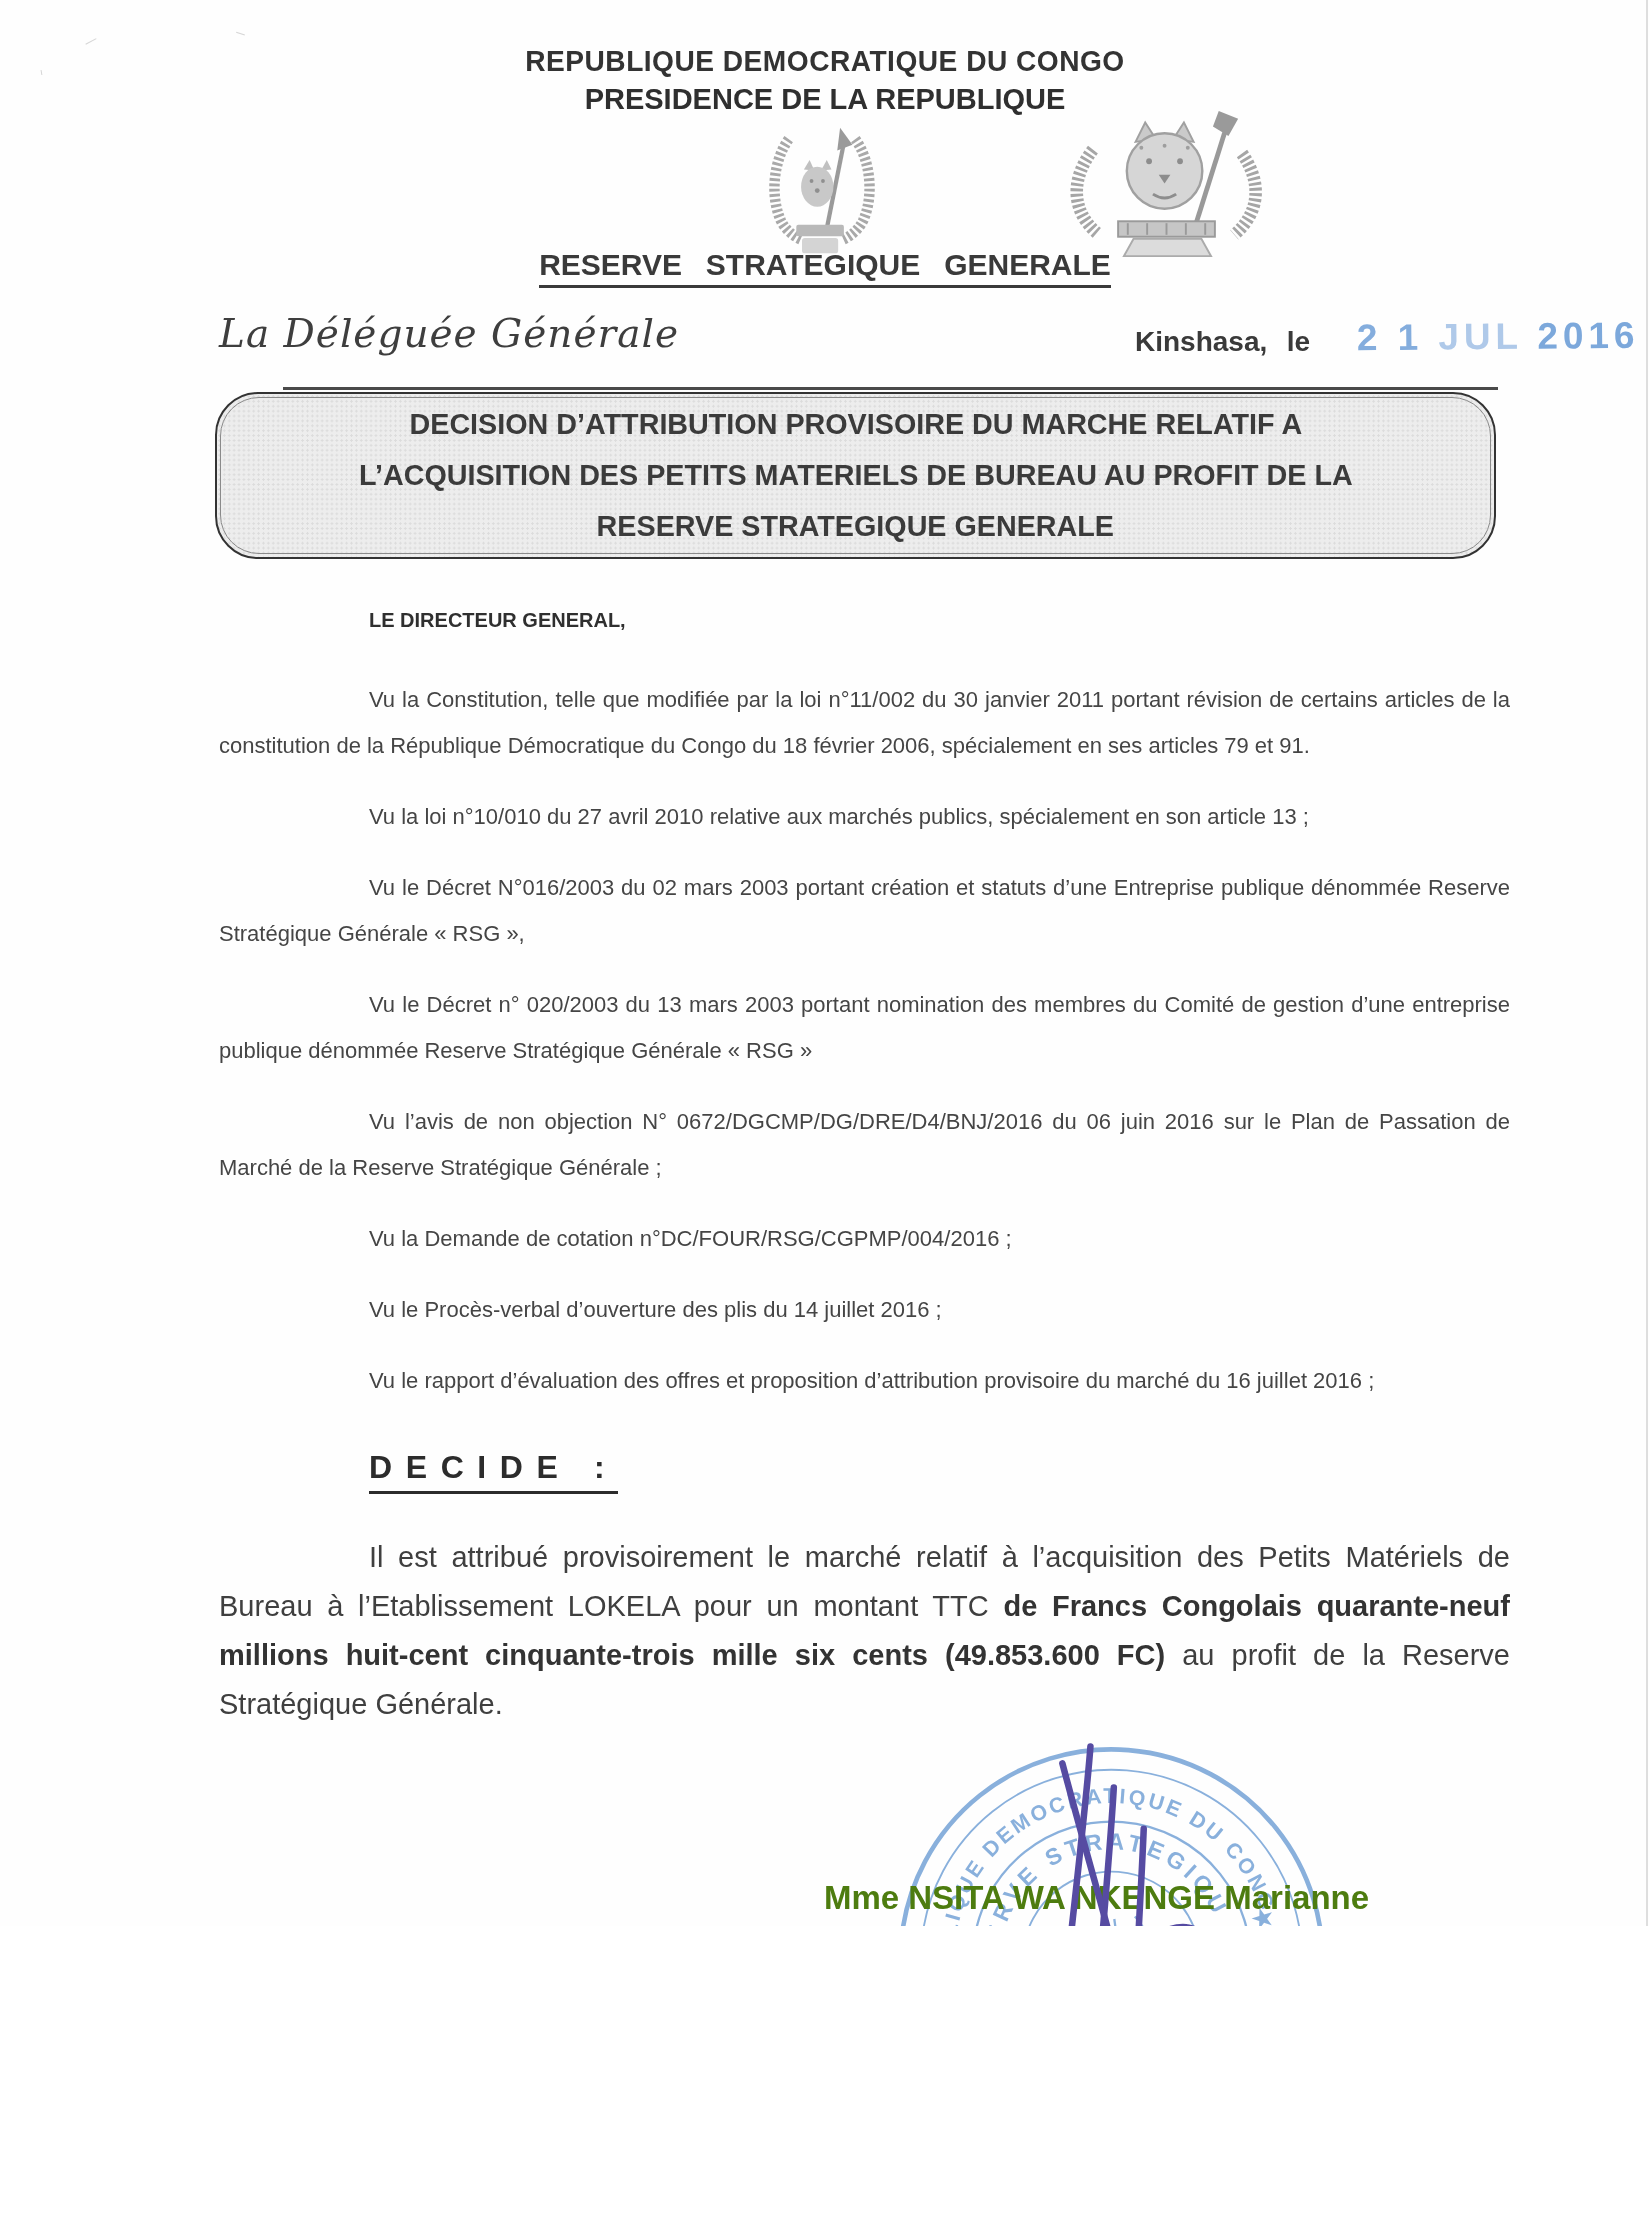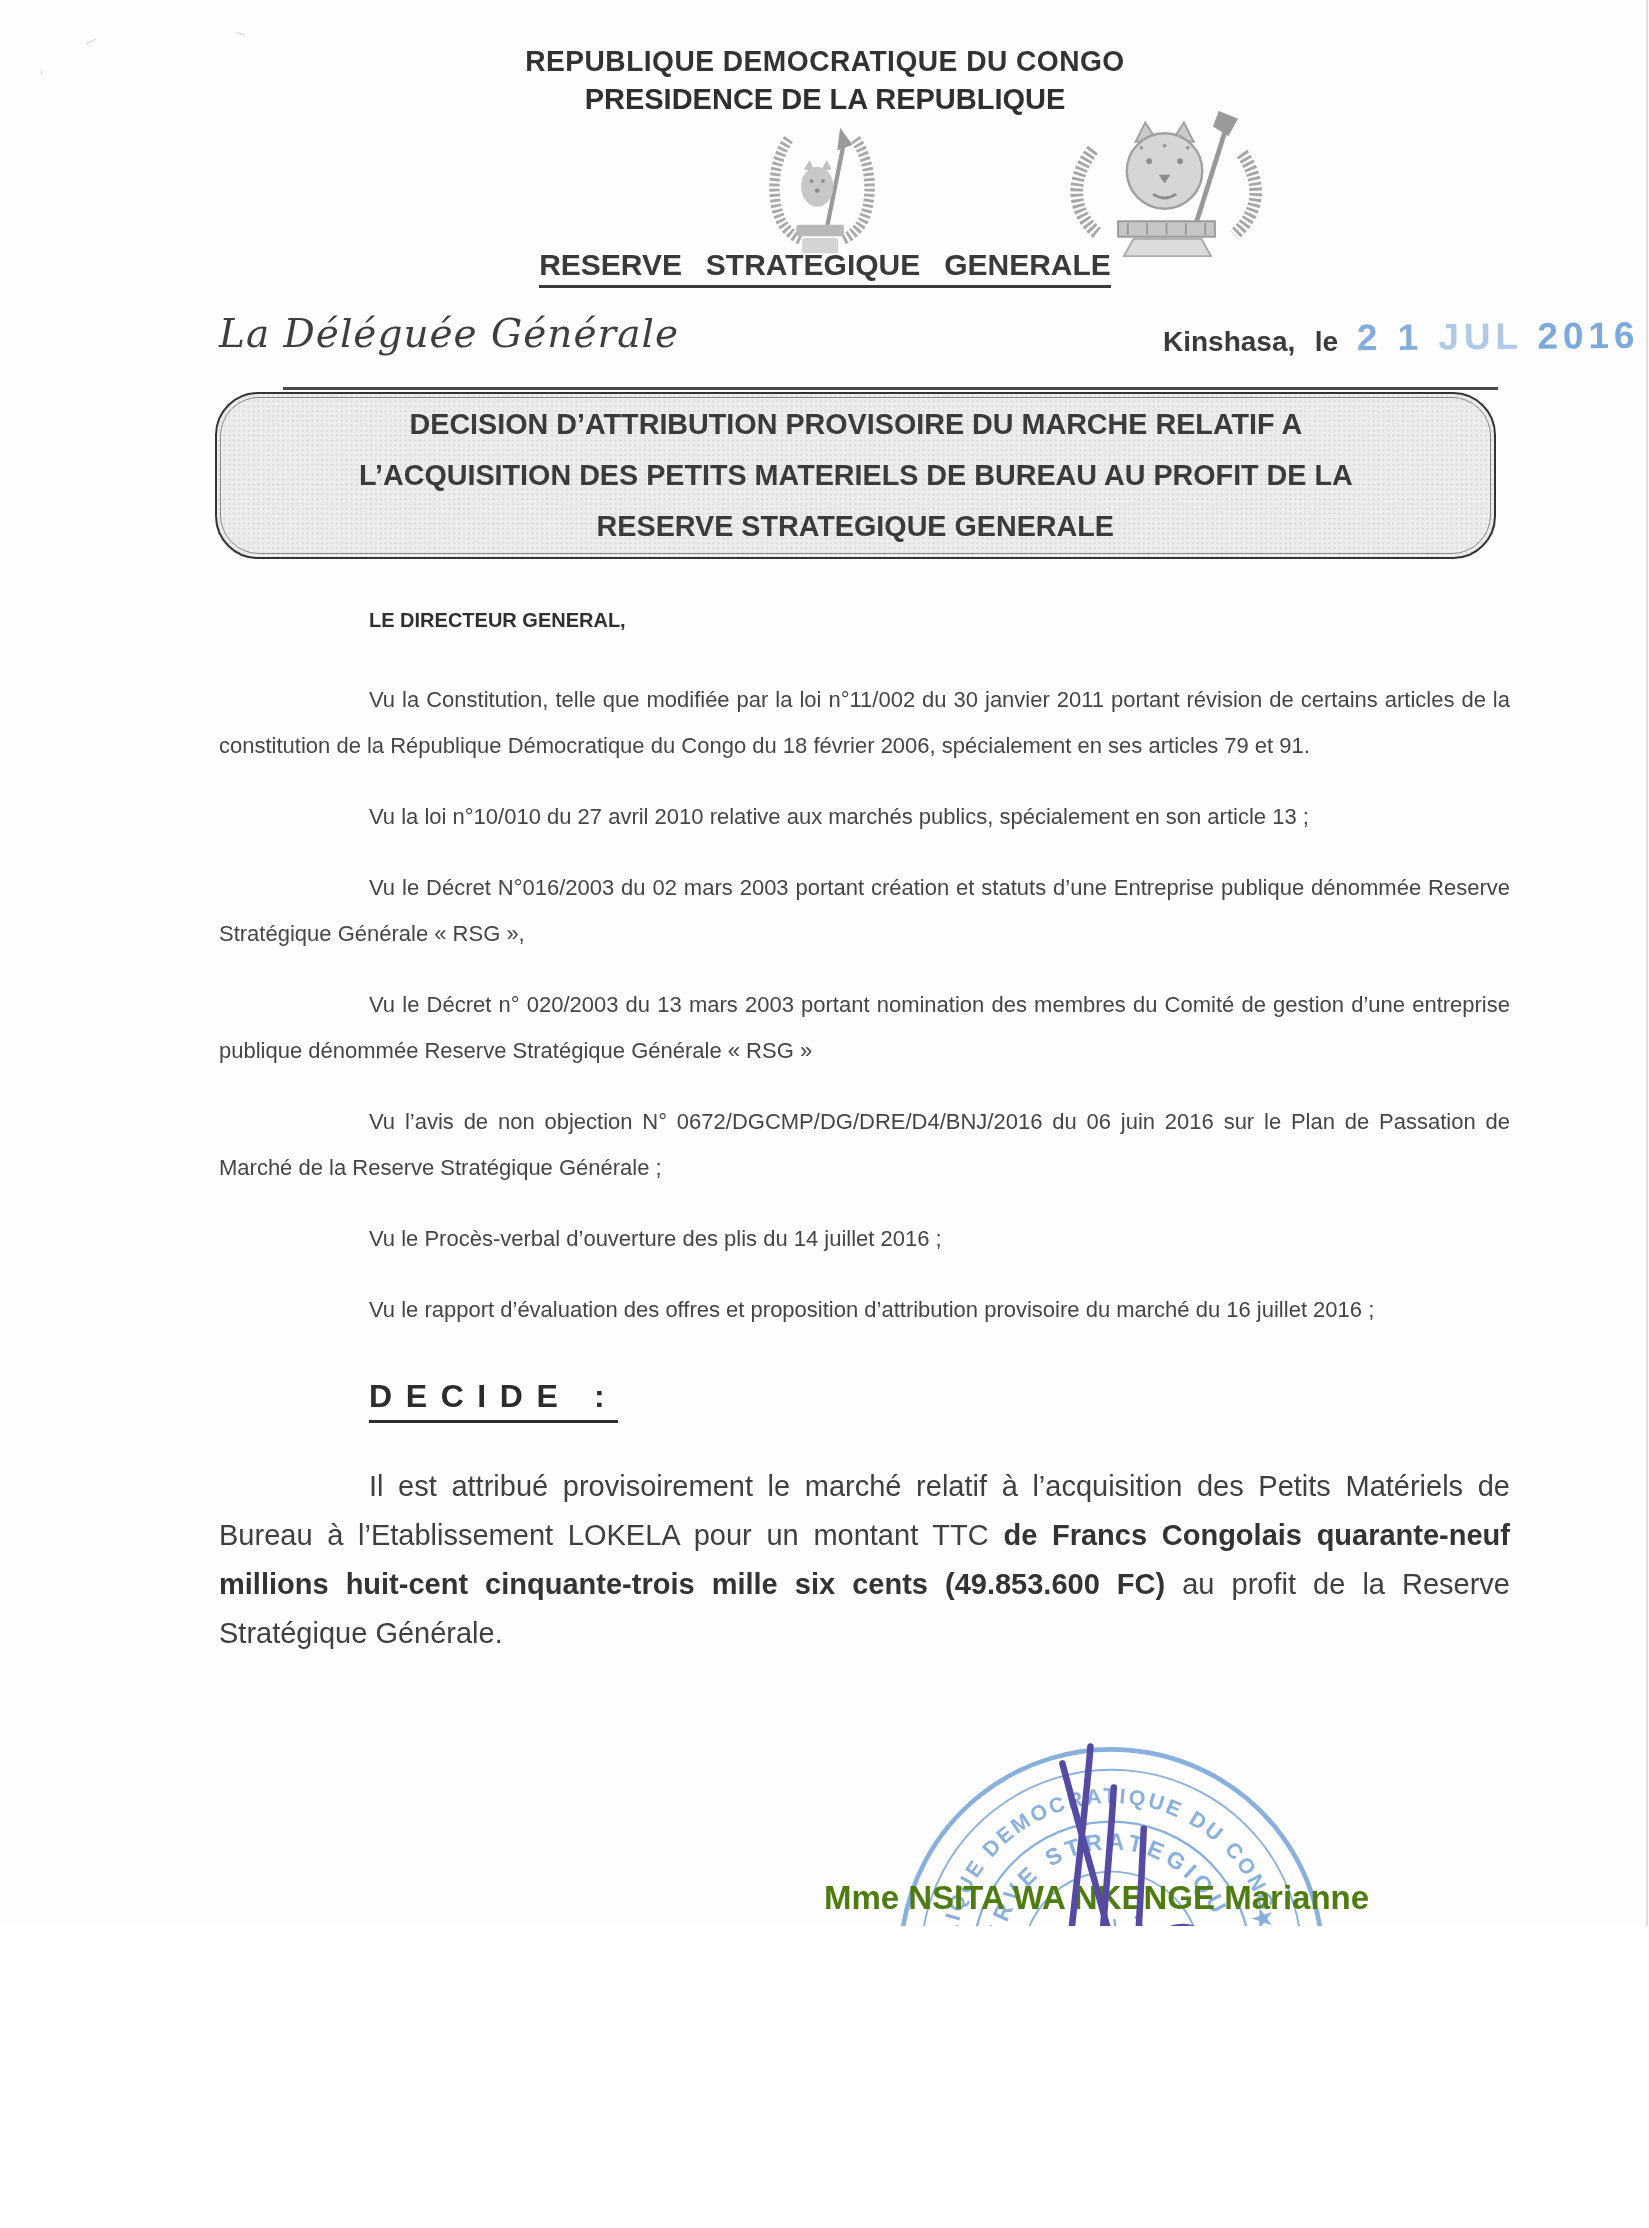--- a/index.html
+++ b/index.html
@@ -27,21 +27,21 @@
   .emblem-c { position:absolute; left:759px; top:122px; width:126px; height:138px; }
   .emblem-r { position:absolute; left:1056px; top:109px; width:221px; height:150px; }
 
   .org { position:absolute; top:248px; left:0; width:1650px; text-align:center; }
   .org span { display:inline-block; font-size:30px; font-weight:700; color:#3a3a3a;
               word-spacing:15.5px; border-bottom:3.9px solid #3a3a3a; padding-bottom:2.9px; }
 
   .delegate { position:absolute; left:219px; top:311px;
               font-family:"DejaVu Serif", serif; font-style:italic;
               font-size:39px; color:#3e3e3e; letter-spacing:1px; }
-  .kinshasa { position:absolute; left:1163px; top:326px; font-size:28px; font-weight:600;
+  .kinshasa { position:absolute; left:1135px; top:326px; font-size:28px; font-weight:600;
               color:#3a3a3a; word-spacing:11.6px; }
   .datestamp { position:absolute; left:1357px; top:316px; font-size:37px; font-weight:700;
                letter-spacing:4.9px; transform:rotate(-.5deg); white-space:nowrap; }
   .datestamp .d1 { opacity:.85; } .datestamp .d2 { opacity:.55; } .datestamp .d3 { opacity:.9; }
 
   .topline { position:absolute; left:283px; top:387px; width:1215px; height:2.9px; background:#4a4a4a; }
   .titlebox { position:absolute; left:215px; top:392px; width:1281px; height:167px;
               border:2.9px solid #333; border-radius:43px;
               background-color:#ededed;
               background-image:radial-gradient(#dcdcdc 1px, transparent 1.1px);
@@ -151,20 +151,21 @@
     <div>RESERVE STRATEGIQUE GENERALE</div>
   </div>
 
   <div class="content">
     <div class="salutation">LE DIRECTEUR GENERAL,</div>
     <p class="body">Vu la Constitution, telle que modifiée par la loi n°11/002 du 30 janvier 2011 portant révision de certains articles de la constitution de la République Démocratique du Congo du 18 février 2006, spécialement en ses articles 79 et 91.</p>
     <p class="body">Vu la loi n°10/010 du 27 avril 2010 relative aux marchés publics, spécialement en son article 13 ;</p>
     <p class="body">Vu le Décret N°016/2003 du 02 mars 2003 portant création et statuts d’une Entreprise publique dénommée Reserve Stratégique Générale « RSG »,</p>
     <p class="body">Vu le Décret n° 020/2003 du 13 mars 2003 portant nomination des membres du Comité de gestion d’une entreprise publique dénommée Reserve Stratégique Générale « RSG »</p>
     <p class="body">Vu l’avis de non objection N° 0672/DGCMP/DG/DRE/D4/BNJ/2016 du 06 juin 2016 sur le Plan de Passation de Marché de la Reserve Stratégique Générale ;</p>
+    <p class="body">Vu la Demande de cotation n°DC/FOUR/RSG/CGPMP/004/2016 ;</p>
     <p class="body">Vu le Procès-verbal d’ouverture des plis du 14 juillet 2016 ;</p>
     <p class="body">Vu le rapport d’évaluation des offres et proposition d’attribution provisoire du marché du 16 juillet 2016 ;</p>
     <div class="decide"><span>DECIDE :</span></div>
     <p class="decision"><span>Il est attribué provisoirement le marché relatif à l’acquisition des Petits Matériels de Bureau à l’Etablissement LOKELA pour un montant TTC </span><span class="bold">de Francs Congolais quarante-neuf millions huit-cent cinquante-trois mille six cents (49.853.600 FC)</span><span> au profit de la Reserve Stratégique Générale.</span></p>
   </div>
 
   <div class="sig-name">Mme NSITA WA NKENGE Marianne</div>
 
   <svg class="stamp" viewBox="0 0 472 472">
     <g fill="none" stroke="#7aa6d8">

